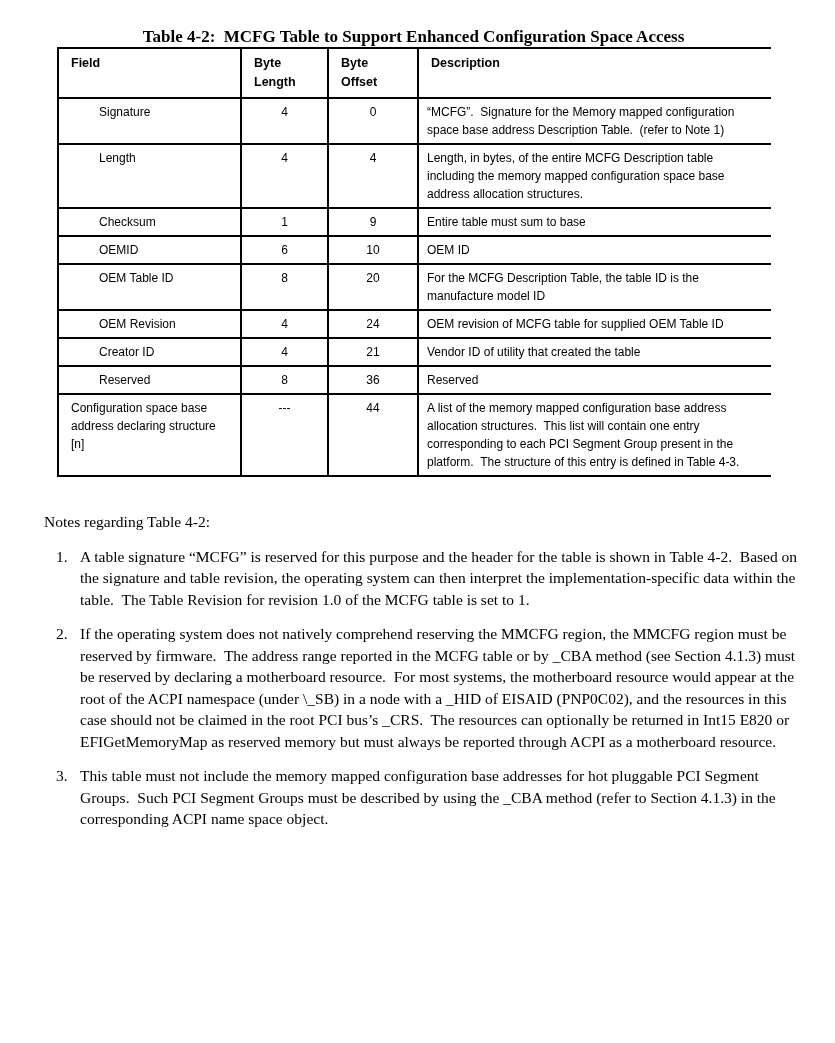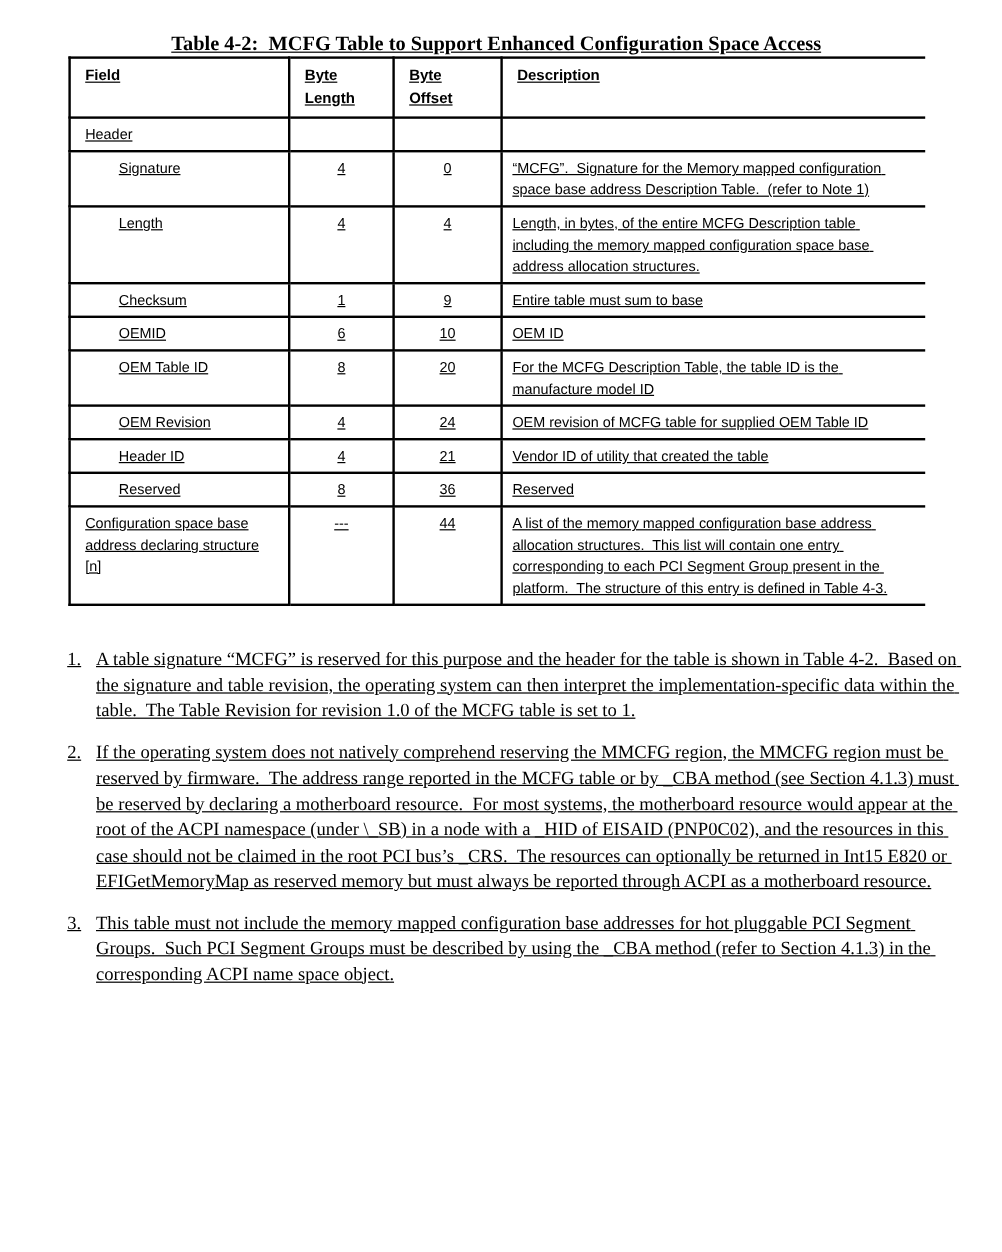--- a/index.html
+++ b/index.html
@@ -7,21 +7,20 @@
   body {
     width: 835px; height: 1043px;
     background: #ffffff;
     color: #000000;
     overflow: hidden;
     font-family: "Liberation Sans", "DejaVu Sans", sans-serif;
   }
   .page {
     width: 835px; height: 1043px;
     padding: 26px 32px 4px 57px;
-    text-decoration: underline;
   }
   .doc-title {
     width: 713px;
     text-align: center;
     font-family: "Liberation Serif", "DejaVu Serif", serif;
     font-weight: bold;
     font-size: 17px;
     line-height: 21px;
     white-space: pre-wrap;
   }
@@ -87,26 +86,20 @@
         <th>Field</th>
         <th>Byte
 Length</th>
         <th>Byte
 Offset</th>
         <th>Description</th>
       </tr>
     </thead>
     <tbody>
       <tr>
-        <td class="cell-field">Header</td>
-        <td class="cell-num"></td>
-        <td class="cell-num"></td>
-        <td class="cell-desc"></td>
-      </tr>
-      <tr>
         <td class="cell-field indent">Signature</td>
         <td class="cell-num">4</td>
         <td class="cell-num">0</td>
         <td class="cell-desc">“MCFG”.  Signature for the Memory mapped configuration space base address Description Table.  (refer to Note 1)</td>
       </tr>
       <tr>
         <td class="cell-field indent">Length</td>
         <td class="cell-num">4</td>
         <td class="cell-num">4</td>
         <td class="cell-desc">Length, in bytes, of the entire MCFG Description table including the memory mapped configuration space base address allocation structures.</td>
@@ -129,41 +122,42 @@
         <td class="cell-num">20</td>
         <td class="cell-desc">For the MCFG Description Table, the table ID is the manufacture model ID</td>
       </tr>
       <tr>
         <td class="cell-field indent">OEM Revision</td>
         <td class="cell-num">4</td>
         <td class="cell-num">24</td>
         <td class="cell-desc">OEM revision of MCFG table for supplied OEM Table ID</td>
       </tr>
       <tr>
-        <td class="cell-field indent">Header ID</td>
+        <td class="cell-field indent">Creator ID</td>
         <td class="cell-num">4</td>
         <td class="cell-num">21</td>
         <td class="cell-desc">Vendor ID of utility that created the table</td>
       </tr>
       <tr>
         <td class="cell-field indent">Reserved</td>
         <td class="cell-num">8</td>
         <td class="cell-num">36</td>
         <td class="cell-desc">Reserved</td>
       </tr>
       <tr>
         <td class="cell-field">Configuration space base address declaring structure [n]</td>
         <td class="cell-num">---</td>
         <td class="cell-num">44</td>
         <td class="cell-desc">A list of the memory mapped configuration base address allocation structures.  This list will contain one entry corresponding to each PCI Segment Group present in the platform.  The structure of this entry is defined in Table 4-3.</td>
       </tr>
     </tbody>
   </table>
 
   <div class="notes">
+    <div class="notes-label">Notes regarding Table 4-2:</div>
 
     <div class="note-item">
       <div class="note-num">1.</div>
       <div class="note-text">A table signature “MCFG” is reserved for this purpose and the header for the table is shown in Table 4-2.  Based on the signature and table revision, the operating system can then interpret the implementation-specific data within the table.  The Table Revision for revision 1.0 of the MCFG table is set to 1.</div>
     </div>
 
     <div class="note-item">
       <div class="note-num">2.</div>
       <div class="note-text">If the operating system does not natively comprehend reserving the MMCFG region, the MMCFG region must be reserved by firmware.  The address range reported in the MCFG table or by _CBA method (see Section 4.1.3) must be reserved by declaring a motherboard resource.  For most systems, the motherboard resource would appear at the root of the ACPI namespace (under \_SB) in a node with a _HID of EISAID (PNP0C02), and the resources in this case should not be claimed in the root PCI bus’s _CRS.  The resources can optionally be returned in Int15 E820 or EFIGetMemoryMap as reserved memory but must always be reported through ACPI as a motherboard resource.</div>
     </div>

